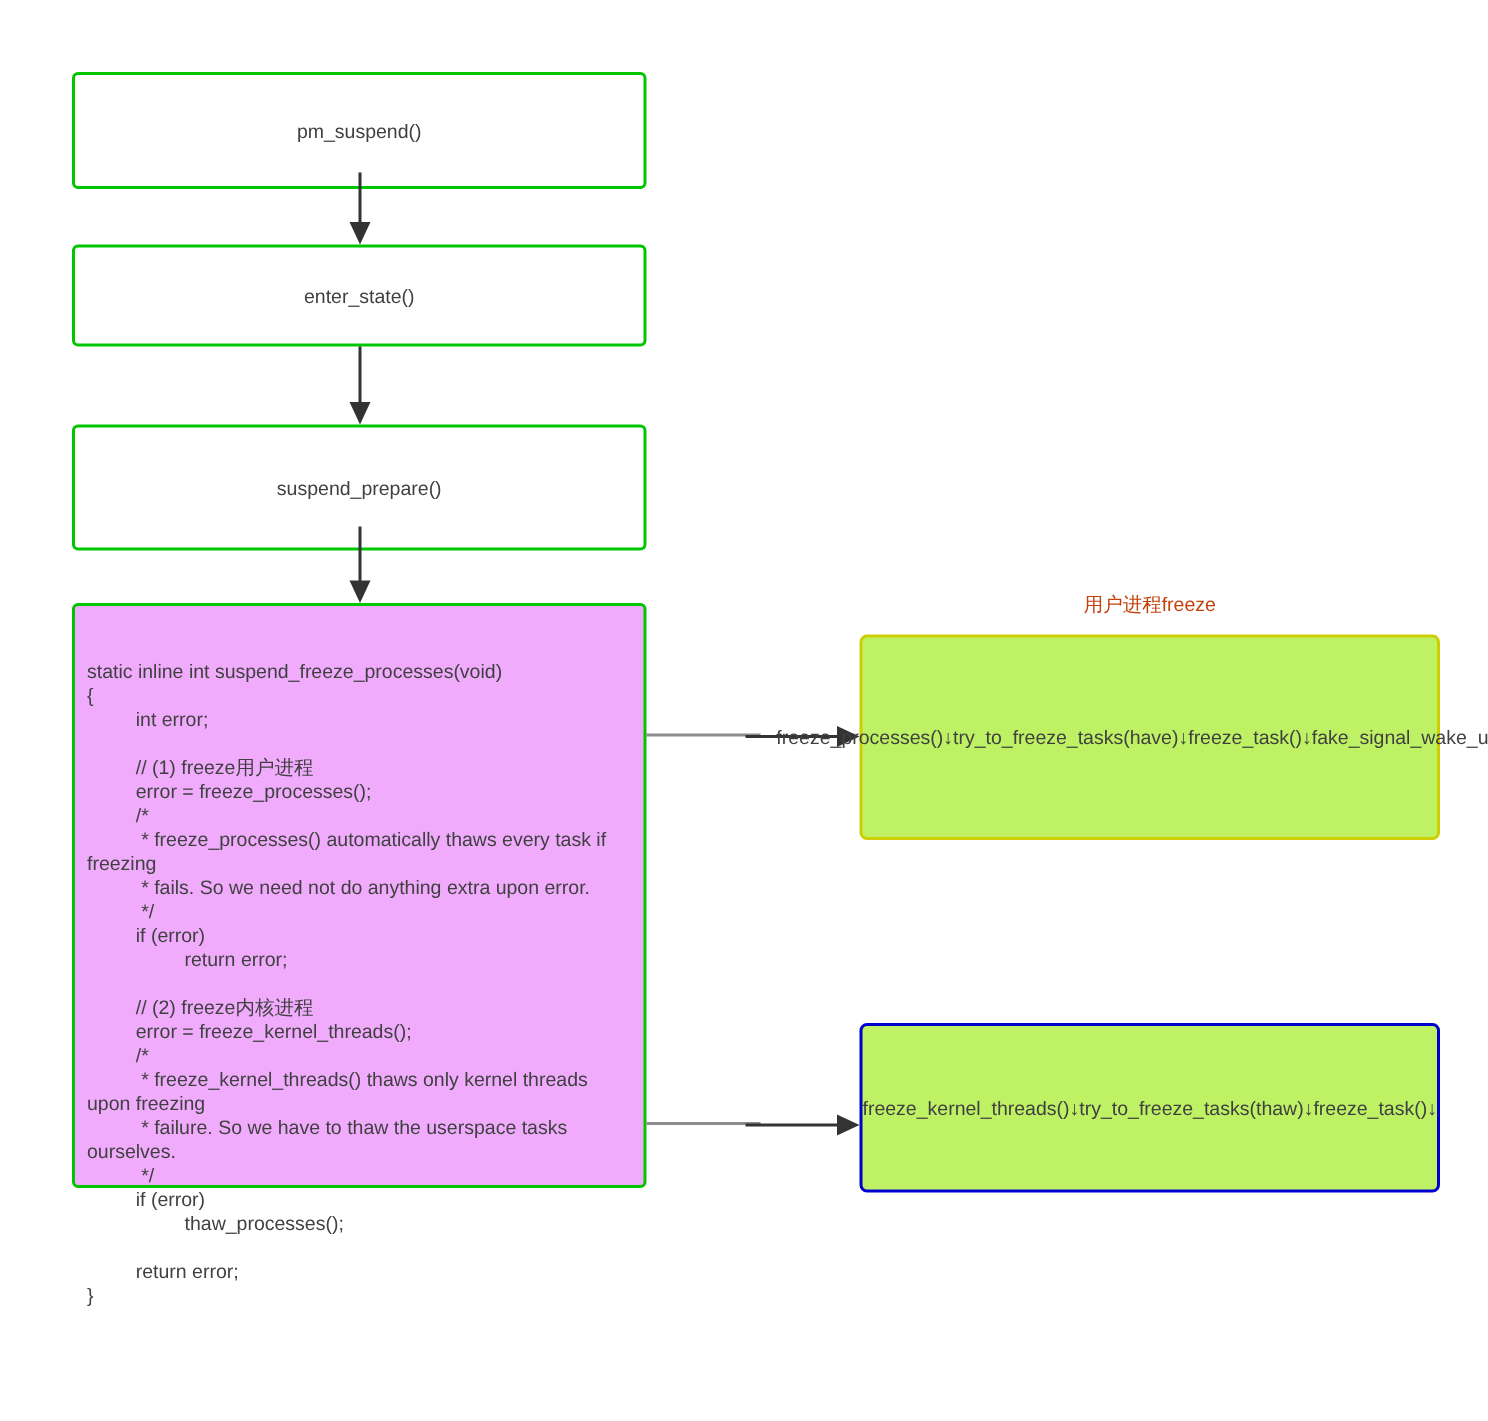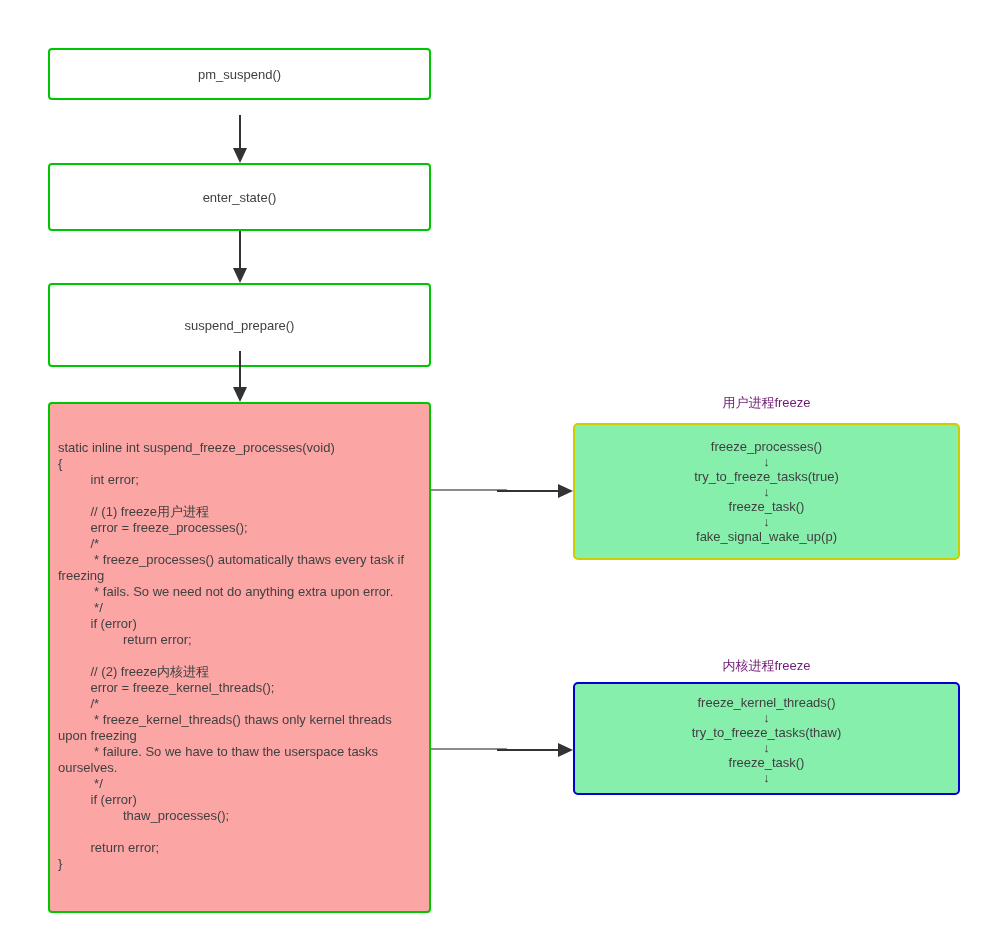--- a/index.html
+++ b/index.html
@@ -22,33 +22,33 @@
     width: 383px;
     box-sizing: border-box;
     border: 2px solid #00c600;
     border-radius: 4px;
     background: #ffffff;
     display: flex;
     align-items: center;
     justify-content: center;
     font-size: 13px;
   }
-  .box-pm      { top: 48px;  height: 52px; }
+  .box-pm      { top: 48px;  height: 78px; }
   .box-enter   { top: 163px; height: 68px; }
   .box-prepare { top: 283px; height: 84px; }
   .code-box {
     position: absolute;
     left: 48px;
     top: 402px;
     width: 383px;
-    height: 511px;
+    height: 390px;
     box-sizing: border-box;
     border: 2px solid #00c600;
     border-radius: 4px;
-    background: #fca5a5;
+    background: #f0abfc;
   }
   .code-text {
     position: absolute;
     left: 8px;
     top: 36px;
     right: 4px;
     font-size: 13px;
     line-height: 16px;
     white-space: pre;
     color: #404040;
@@ -85,33 +85,33 @@
     border-top: 7px solid transparent;
     border-bottom: 7px solid transparent;
     border-left: 15px solid #333333;
   }
   .side-title {
     position: absolute;
     left: 573px;
     width: 387px;
     text-align: center;
     font-size: 13px;
-    color: #701a75;
+    color: #c2410c;
   }
   .title-user   { top: 394px; }
   .title-kernel { top: 657px; }
   .side-box {
     position: absolute;
     left: 573px;
     width: 387px;
     box-sizing: border-box;
     border-radius: 5px;
-    background: #86efac;
+    background: #bef264;
     display: flex;
-    flex-direction: column;
+    flex-direction: row;
     align-items: center;
     justify-content: center;
     font-size: 13px;
   }
   .side-box .step  { line-height: 17px; }
   .side-box .darr  { line-height: 13px; font-size: 13px; color: #404040; }
   .box-user {
     top: 423px;
     height: 137px;
     border: 2px solid #cdcd00;
@@ -183,28 +183,27 @@
   <div class="h-head" style="left:558px; top:484px;"></div>
 
   <div class="h-line-gray" style="left:431px; top:748px; width:76px;"></div>
   <div class="h-line-dark" style="left:497px; top:749px; width:62px;"></div>
   <div class="h-head" style="left:558px; top:743px;"></div>
 
   <div class="side-title title-user">用户进程freeze</div>
   <div class="side-box box-user">
     <div class="step">freeze_processes()</div>
     <div class="darr">↓</div>
-    <div class="step">try_to_freeze_tasks(true)</div>
+    <div class="step">try_to_freeze_tasks(have)</div>
     <div class="darr">↓</div>
     <div class="step">freeze_task()</div>
     <div class="darr">↓</div>
     <div class="step">fake_signal_wake_up(p)</div>
   </div>
 
-  <div class="side-title title-kernel">内核进程freeze</div>
   <div class="side-box box-kernel">
     <div class="step">freeze_kernel_threads()</div>
     <div class="darr">↓</div>
     <div class="step">try_to_freeze_tasks(thaw)</div>
     <div class="darr">↓</div>
     <div class="step">freeze_task()</div>
     <div class="darr">↓</div>
   </div>
 
 </div>

